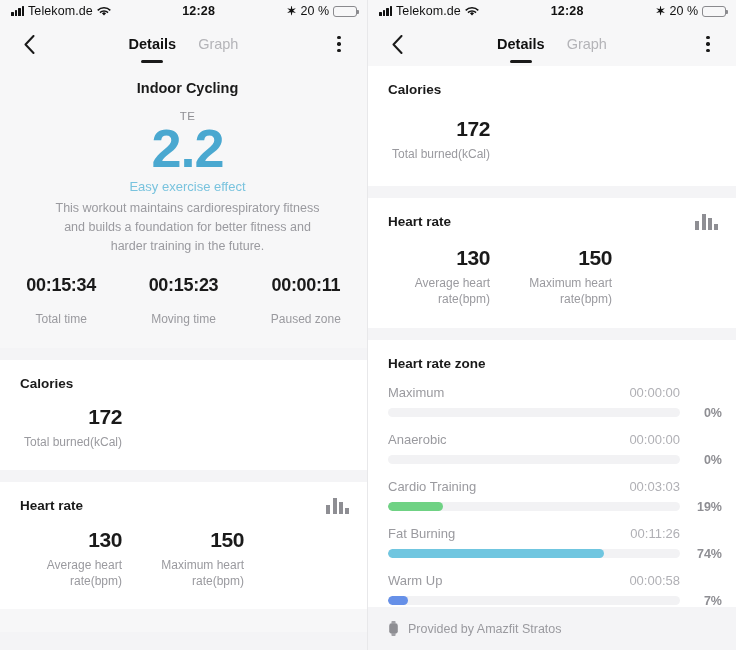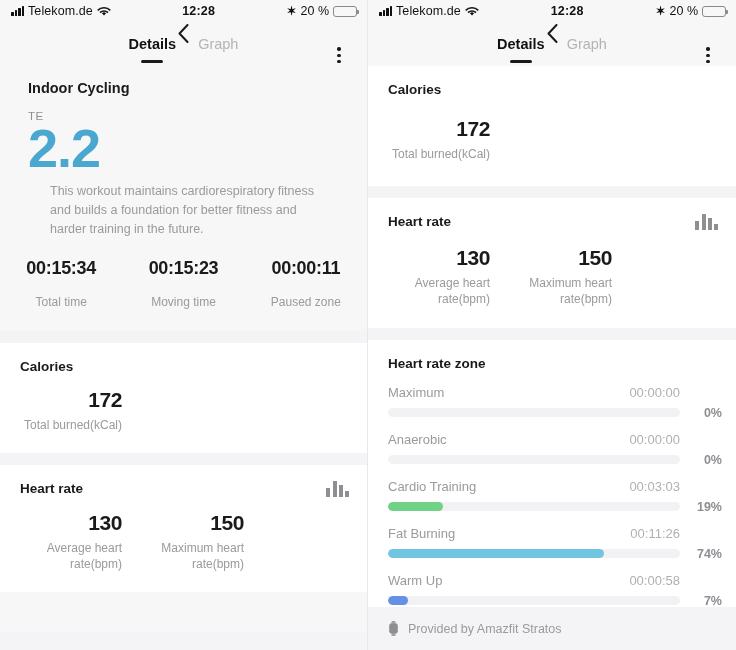--- a/index.html
+++ b/index.html
@@ -41,21 +41,20 @@
     content: ""; position: absolute; right: -3px; top: 3.2px;
     width: 1.8px; height: 4px; background: #8a8a8e; border-radius: 0 1px 1px 0;
   }
   .batt .fill { height: 100%; background: #f0392b; border-radius: 1.5px; }
 
   
   .navbar {
     height: 44px; background: #f7f7f8;
     display: flex; align-items: center; position: relative;
     padding: 0 14px;
-    flex-direction: column;
   }
   .back { width: 30px; height: 30px; display: flex; align-items: center; justify-content: center; cursor: pointer; }
   .tabs {
     position: absolute; left: 0; right: 0; top: 0; bottom: 0;
     display: flex; align-items: center; justify-content: center; gap: 22px;
     pointer-events: none;
   }
   .tab { font-size: 14.5px; color: #b4b4b8; position: relative; pointer-events: auto; cursor: pointer; }
   .tab.active { color: #111; font-weight: bold; }
   .tab.active::after {
@@ -66,21 +65,21 @@
            align-items: center; justify-content: center; gap: 3px; cursor: pointer; }
   .kebab span { width: 3.4px; height: 3.4px; background: #1a1a1a; border-radius: 50%; display: block; }
 
   
   .card { background: #fff; }
   .gap { height: 12px; background: #f4f4f6; }
   .card-title { font-size: 13.5px; font-weight: bold; color: #1a1a1a; padding: 16px 20px 0 20px; }
   .card-head { display: flex; align-items: flex-start; justify-content: space-between; padding: 16px 18px 0 20px; }
 
   
-  .hero { background: #f7f7f8; padding: 14px 20px 0 28px; }
+  .hero { background: #f7f7f8; text-align: center; padding: 14px 20px 0 28px; }
   .sport { font-size: 14.5px; font-weight: bold; color: #1a1a1a; }
   .te-label { font-size: 11.5px; color: #8e8e93; margin-top: 14px; letter-spacing: .4px; }
   .te-value { font-size: 54px; font-weight: bold; line-height: 1.05; margin-top: -2px; letter-spacing: -1px; }
   .te-effect { font-size: 13px; margin-top: 2px; }
   .te-desc { font-size: 12.5px; color: #9a9a9f; line-height: 1.55; margin-top: 5px; padding: 0 22px; }
 
   
   .time-row { display: flex; background: #f7f7f8; padding: 18px 0 22px 0; }
   .time-cell { flex: 1; text-align: center; }
   .time-val { font-size: 18px; font-weight: bold; color: #1a1a1a; letter-spacing: -.3px; }
@@ -165,20 +164,21 @@
           <span></span>
           <span></span>
           <span></span>
         </div>
     </div>
 
     <div class="hero">
       <div class="sport">Indoor Cycling</div>
       <div class="te-label">TE</div>
       <div class="te-value" style="color:#4aa8d0">2.2</div>
+      <div class="te-effect" style="color:#79c3de">Easy exercise effect</div>
       <div class="te-desc">This workout maintains cardiorespiratory fitness and builds a foundation for better fitness and harder training in the future.</div>
     </div>
 
     <div class="time-row">
       <div class="time-cell">
         <div class="time-val">00:15:34</div>
         <div class="time-cap">Total time</div>
       </div>
       <div class="time-cell">
         <div class="time-val">00:15:23</div>

